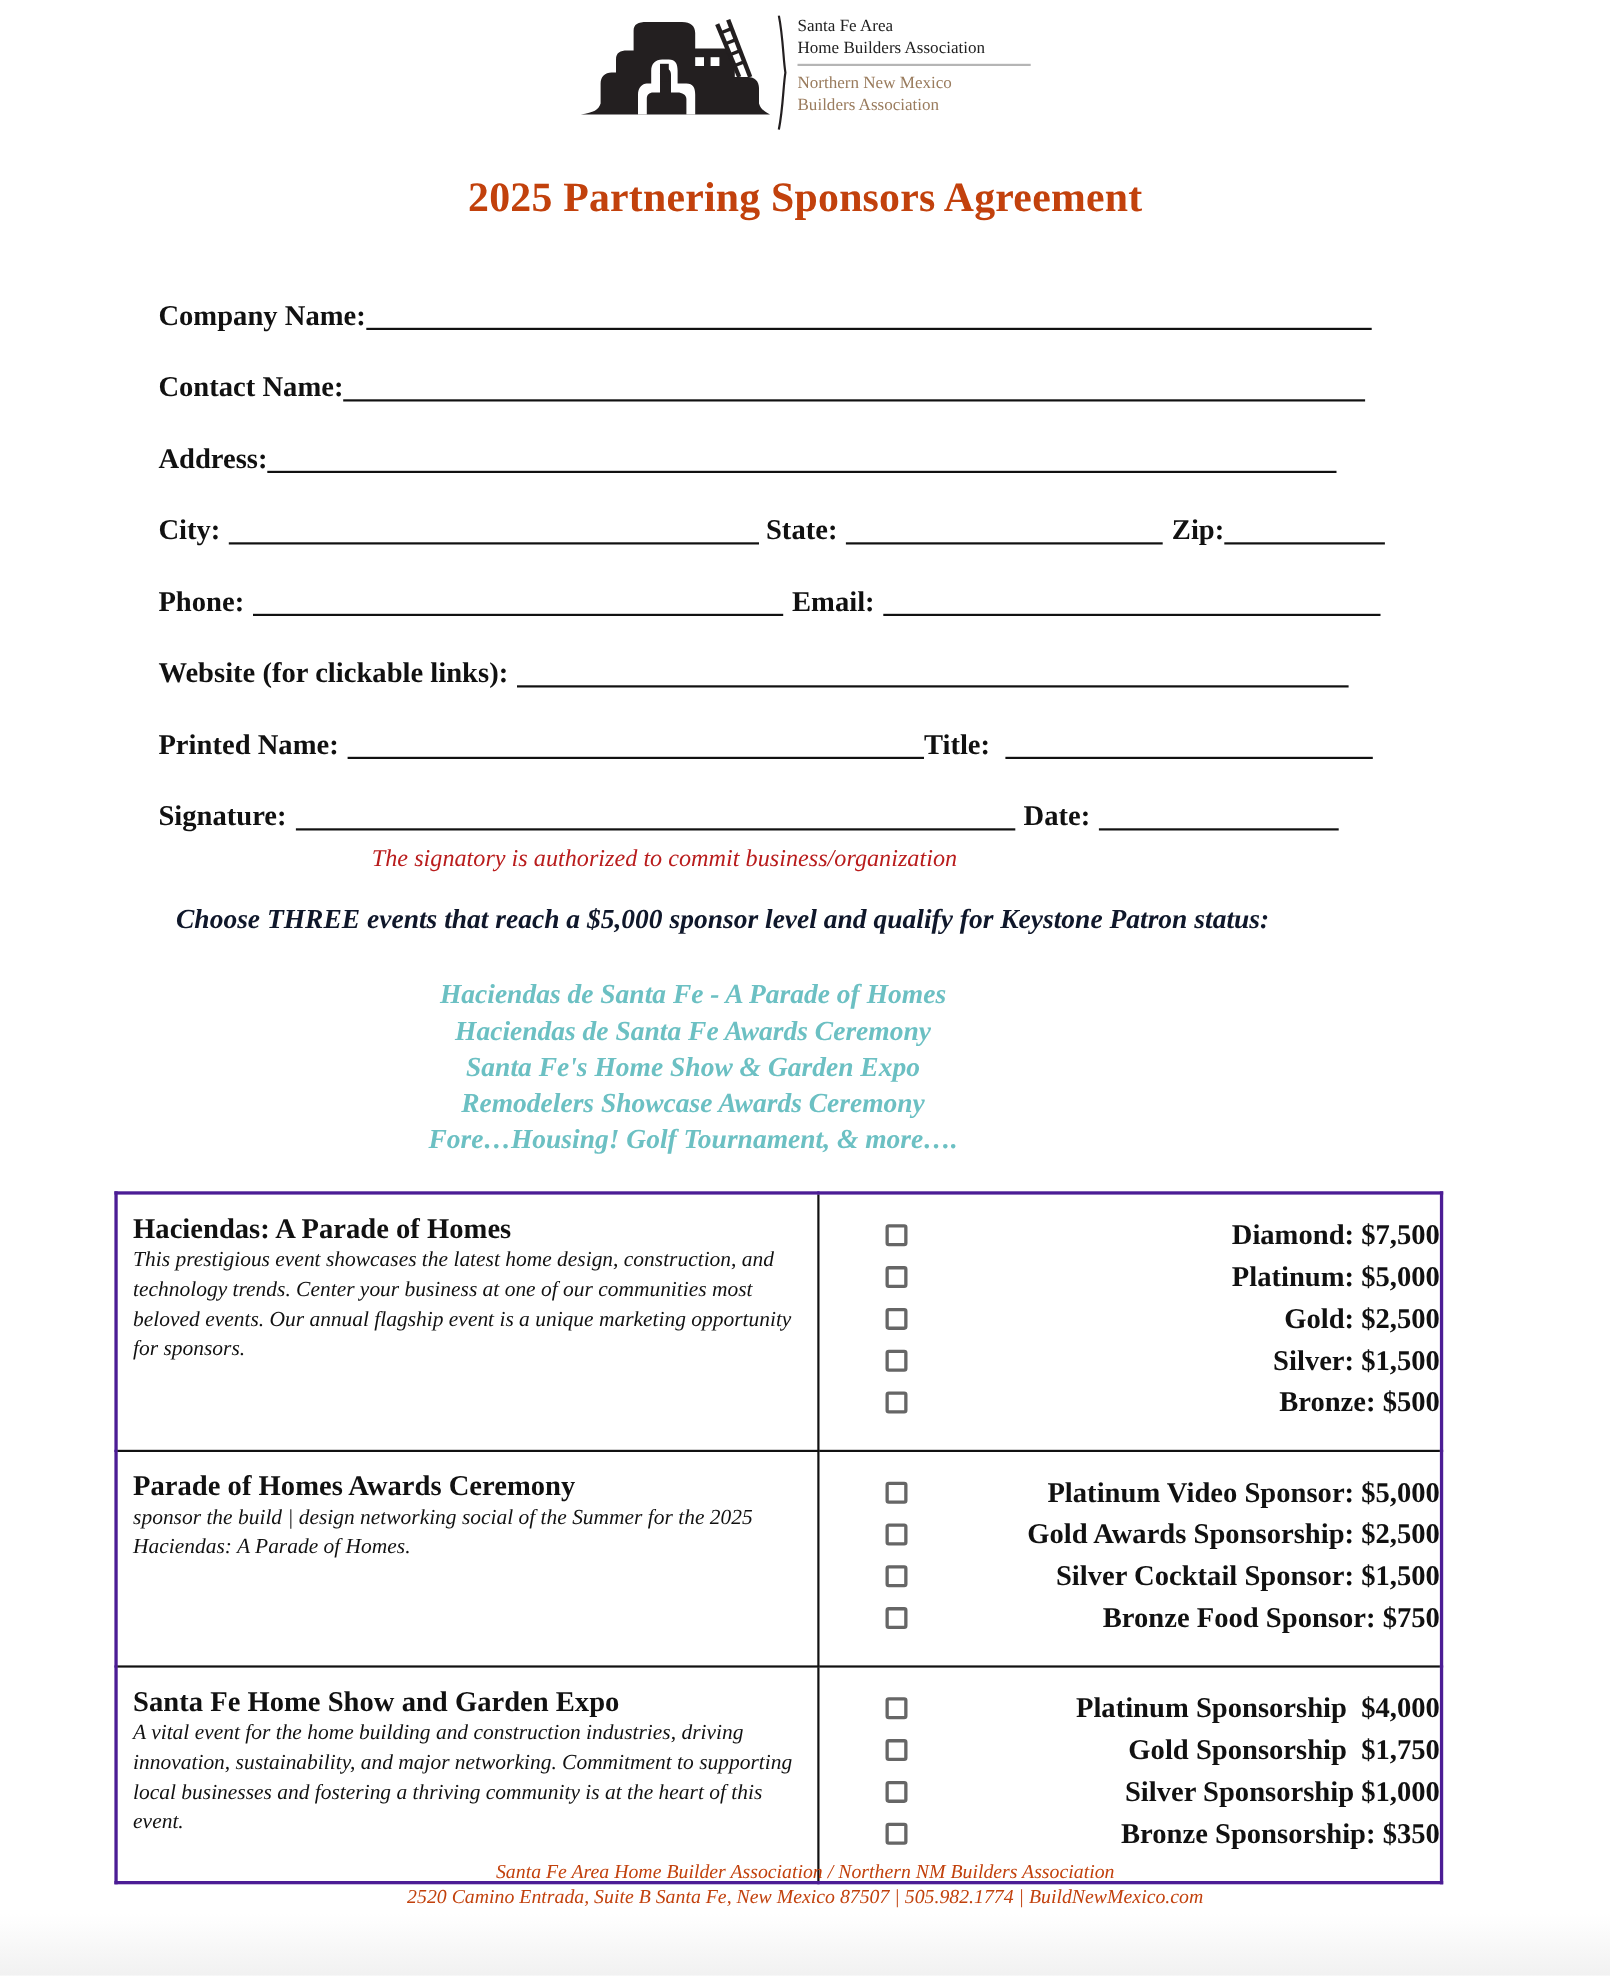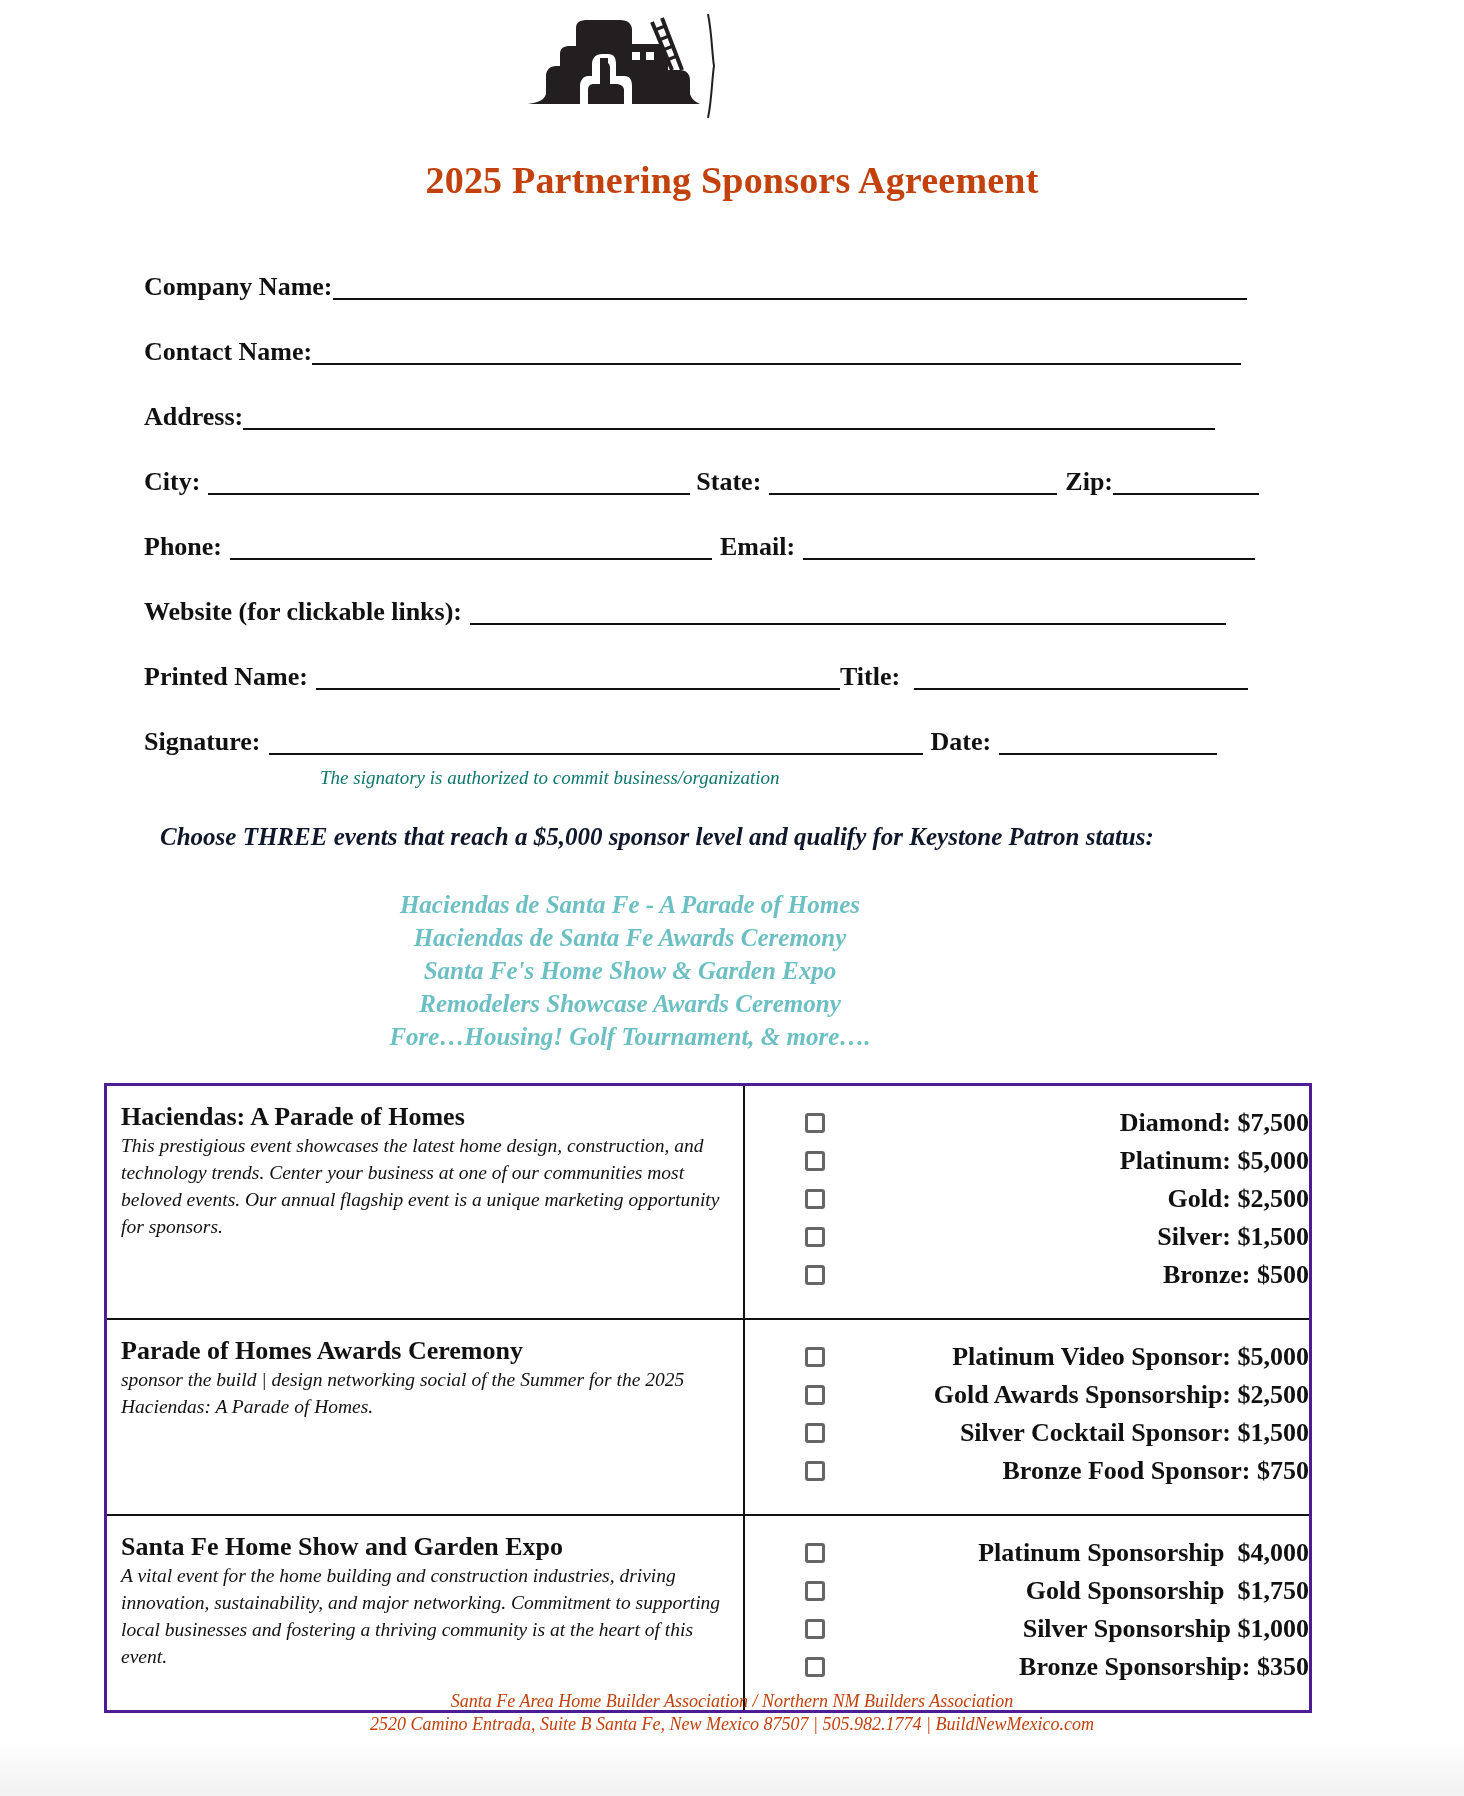--- a/index.html
+++ b/index.html
@@ -30,22 +30,22 @@
   .field-line {
     display: inline-block; border-bottom: 2px solid #111; height: 20px;
     position: relative; top: 2px;
   }
   .field-line input {
     border: none; background: transparent; width: 100%; height: 100%;
     font: inherit; font-weight: normal; outline: none; padding: 0;
   }
 
   .sig-note {
-    position: absolute; left: 320px; top: 767px; font-size: 19px;
-    font-style: italic; color: #0f766e;
+    position: absolute; left: 338px; top: 767px; font-size: 22px;
+    font-style: italic; color: #b91c1c;
   }
 
   .keystone-note {
     position: absolute; left: 160px; top: 823px; font-size: 25px;
     font-style: italic; font-weight: bold; color: #0f172a; white-space: nowrap;
   }
 
   .event-list {
     position: absolute; left: 0; width: 1168px; top: 888px; text-align: center; padding-left: 46px;
   }
@@ -97,20 +97,27 @@
     <line x1="132" y1="8" x2="152" y2="56" stroke="#231f20" stroke-width="4"></line>
     <line x1="142" y1="4" x2="162" y2="56" stroke="#231f20" stroke-width="4"></line>
     <line x1="135" y1="16" x2="145" y2="12" stroke="#231f20" stroke-width="3"></line>
     <line x1="139" y1="26" x2="149" y2="22" stroke="#231f20" stroke-width="3"></line>
     <line x1="143" y1="36" x2="153" y2="32" stroke="#231f20" stroke-width="3"></line>
     <line x1="147" y1="46" x2="157" y2="42" stroke="#231f20" stroke-width="3"></line>
   </svg>
   <svg class="logo-bracket" viewBox="0 0 10 104">
     <path d="M2 0 C6 20 6 40 8 52 C6 64 6 84 2 104" stroke="#231f20" stroke-width="2" fill="none"></path>
   </svg>
+  <div class="logo-text">
+    <div class="logo-line1">Santa Fe Area</div>
+    <div class="logo-line1">Home Builders Association</div>
+    <div class="logo-rule"></div>
+    <div class="logo-line2">Northern New Mexico</div>
+    <div class="logo-line2">Builders Association</div>
+  </div>
 </div>
 
 <div class="doc-title">2025 Partnering Sponsors Agreement</div>
 
 <div class="field-row" style="top:272px;">
   <span class="field-label">Company Name:</span>
   <span class="field-line" style="width:914px;"><input value="" style=""></span>
 </div>
 
 <div class="field-row" style="top:337px;">

